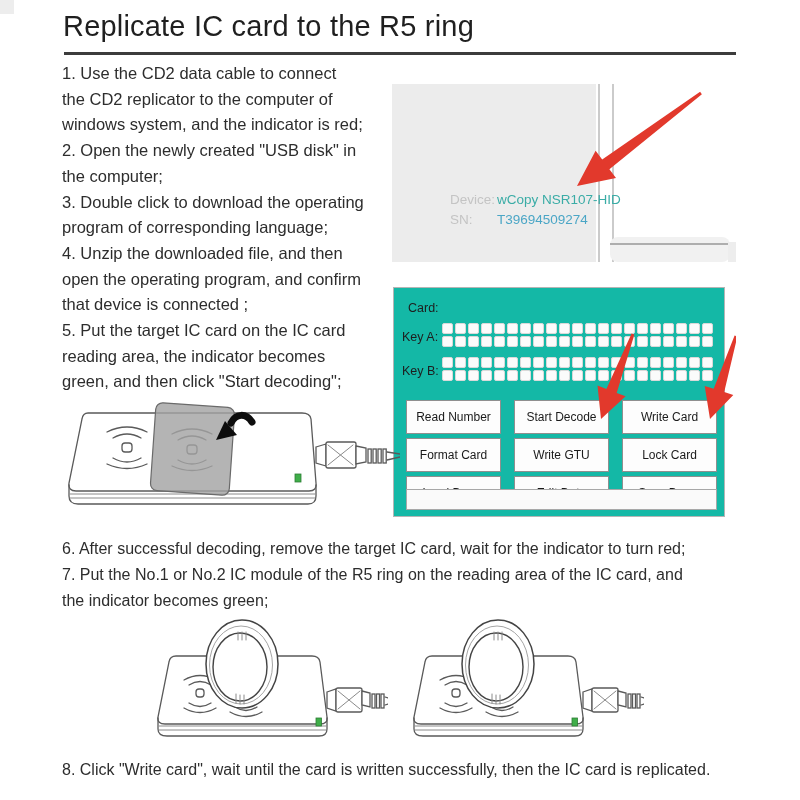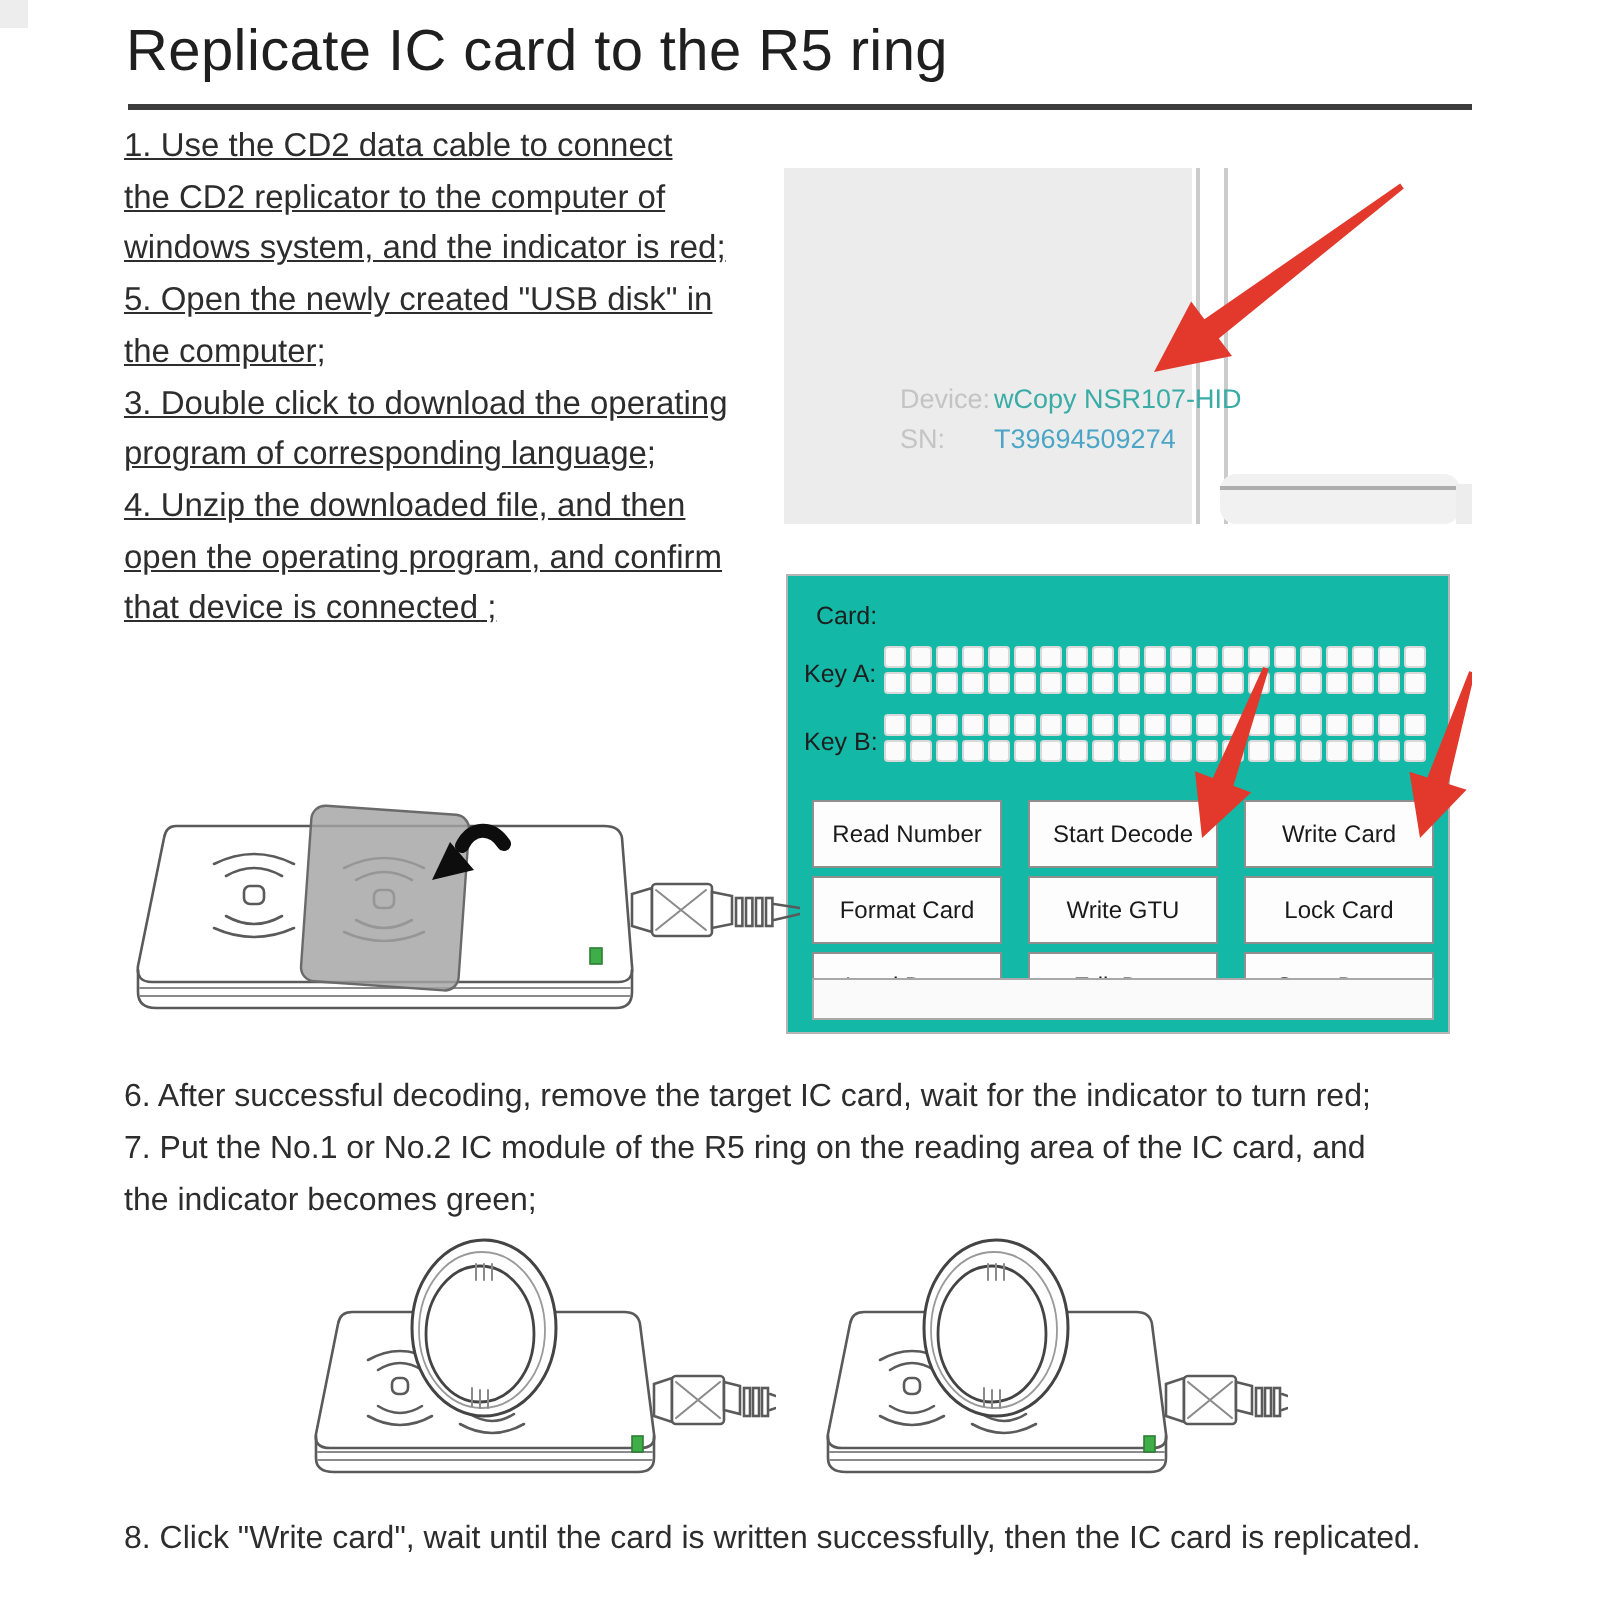--- a/index.html
+++ b/index.html
@@ -5,21 +5,21 @@
   html,body{margin:0;padding:0;background:#ffffff;}
   body{font-family:"Liberation Sans", sans-serif; color:#2d2d2d;}
   .page{position:relative;width:736px;height:800px;background:#fff;overflow:hidden;}
   .abs{position:absolute;}
 
   .corner-mark{left:0;top:0;width:14px;height:14px;background:#ededed;}
 
   .title{left:63px;top:10px;font-size:29px;font-weight:400;color:#1f1f1f;letter-spacing:.2px;white-space:nowrap;}
   .title-underline{left:64px;top:52px;width:676px;height:2.5px;background:#3c3c3c;}
 
-  .steps-left{left:62px;top:61px;width:360px;font-size:16.5px;line-height:25.7px;color:#2d2d2d;text-decoration:underline;}
+  .steps-left{left:62px;top:61px;width:360px;font-size:16.5px;line-height:25.7px;color:#2d2d2d;}
   .steps-left .step{white-space:pre-line;}
 
   
   .shot1{left:392px;top:84px;width:404px;height:178px;background:#fff;}
   .shot1 .gray-panel{left:0;top:0;width:204px;height:178px;background:#ececec;}
   .shot1 .vline{top:0;width:2px;height:178px;background:#cbcbcb;}
   .shot1 .vline.v1{left:206px;}
   .shot1 .vline.v2{left:220px;}
   .shot1 .corner-bar{left:218px;top:153px;width:120px;height:25px;background:#f1f1f1;border-radius:8px;}
   .shot1 .corner-line{left:218px;top:159px;width:126px;height:2px;background:#aeaeae;}
@@ -65,27 +65,30 @@
 
   <div class="abs corner-mark"></div>
 
   <div class="abs title">Replicate IC card to the R5 ring</div>
   <div class="abs title-underline"></div>
 
   <div class="abs steps-left">
     <div class="step">1. Use the CD2 data cable to connect
 the CD2 replicator to the computer of
 windows system, and the indicator is red;</div>
-    <div class="step">5. Open the newly created "USB disk" in
+    <div class="step">2. Open the newly created "USB disk" in
 the computer;</div>
     <div class="step">3. Double click to download the operating
 program of corresponding language;</div>
     <div class="step">4. Unzip the downloaded file, and then
 open the operating program, and confirm
 that device is connected ;</div>
+    <div class="step">5. Put the target IC card on the IC card
+reading area, the indicator becomes
+green, and then click "Start decoding";</div>
   </div>
 
   <div class="abs shot1">
     <div class="abs gray-panel"></div>
     <div class="abs vline v1"></div>
     <div class="abs vline v2"></div>
     <div class="abs corner-bar"></div>
     <div class="abs corner-line"></div>
     <div class="abs corner-patch"></div>
     <div class="abs dev-row r1">

